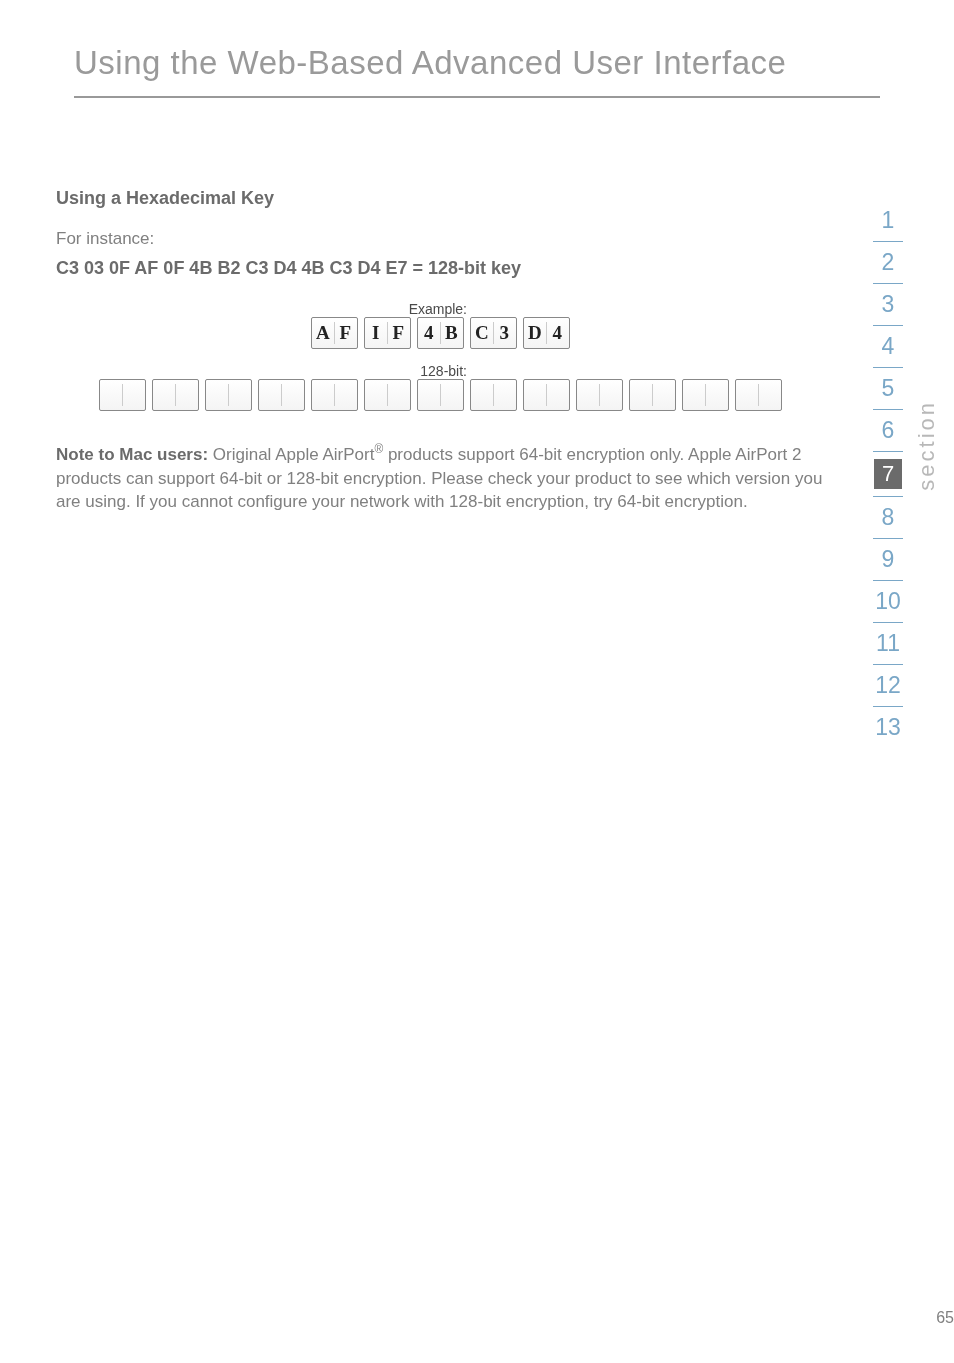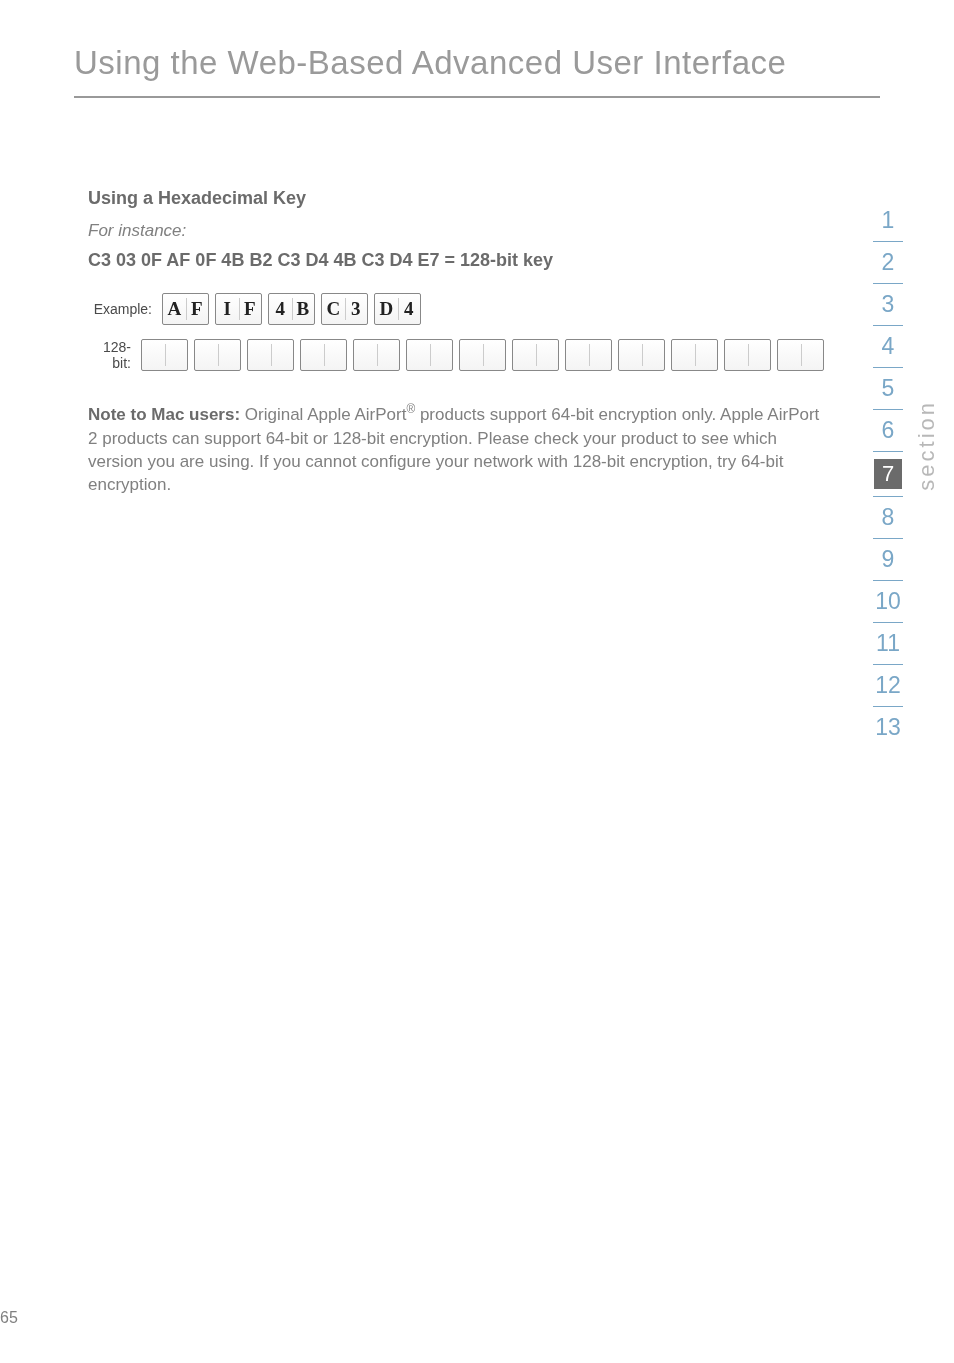--- a/index.html
+++ b/index.html
@@ -18,48 +18,49 @@
       letter-spacing: 0.5px;
       padding: 44px 0 0 74px;
       font-family: "Arial Narrow", Arial, sans-serif;
     }
     .title-rule {
       margin: 14px 74px 0 74px;
       border: none;
       border-top: 2px solid #999;
     }
     .content {
-      padding: 90px 130px 0 88px;
+      padding: 90px 130px 0 56px;
     }
     .h2 {
       font-size: 18px;
       font-weight: bold;
       color: #6b6b6b;
       margin-bottom: 2px;
     }
     .body-text {
       font-size: 17px;
       line-height: 1.38;
       color: #808080;
       margin-bottom: 8px;
     }
-    .body-text.spaced { margin-bottom: 8px; margin-top: 10px; font-style: italic; }
+    .body-text.spaced { margin-bottom: 8px; margin-top: 18px; }
     .bold-grey {
       font-size: 18px;
       font-weight: bold;
       color: #6b6b6b;
       margin: 8px 0 4px 0;
     }
     .key-image {
       margin: 22px 0 10px 0;
     }
     .key-row {
       display: flex;
       align-items: center;
       margin-bottom: 14px;
+      flex-direction: column;
     }
     .key-label {
       width: 74px;
       text-align: right;
       font-size: 14px;
       color: #4a4a4a;
       padding-right: 10px;
     }
     .key-boxes {
       display: flex;
@@ -146,21 +147,21 @@
       color: #b8b8b8;
       letter-spacing: 3px;
       writing-mode: vertical-rl;
       transform: rotate(180deg);
     }
     .page-number {
       position: absolute;
       bottom: 36px;
       left: 0;
       right: 0;
-      text-align: left;
+      text-align: right;
       font-size: 16px;
       color: #808080;
     }
   </style>
 </head>
 <body>
 
 <h1 class="page-title">Using the Web-Based Advanced User Interface</h1>
 <hr class="title-rule">
 

